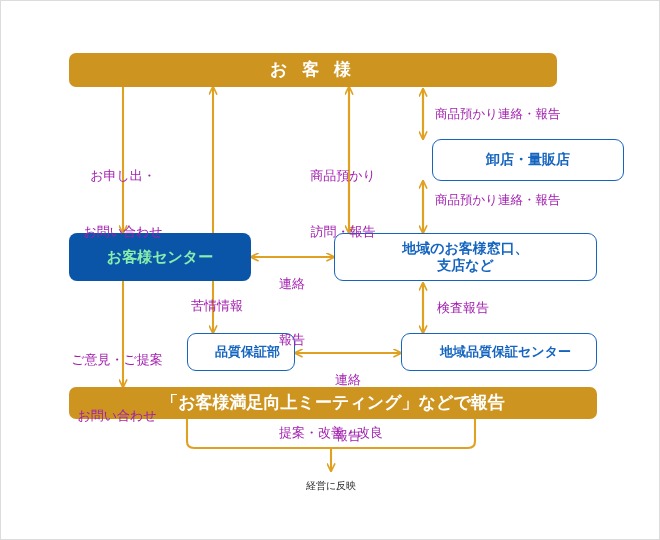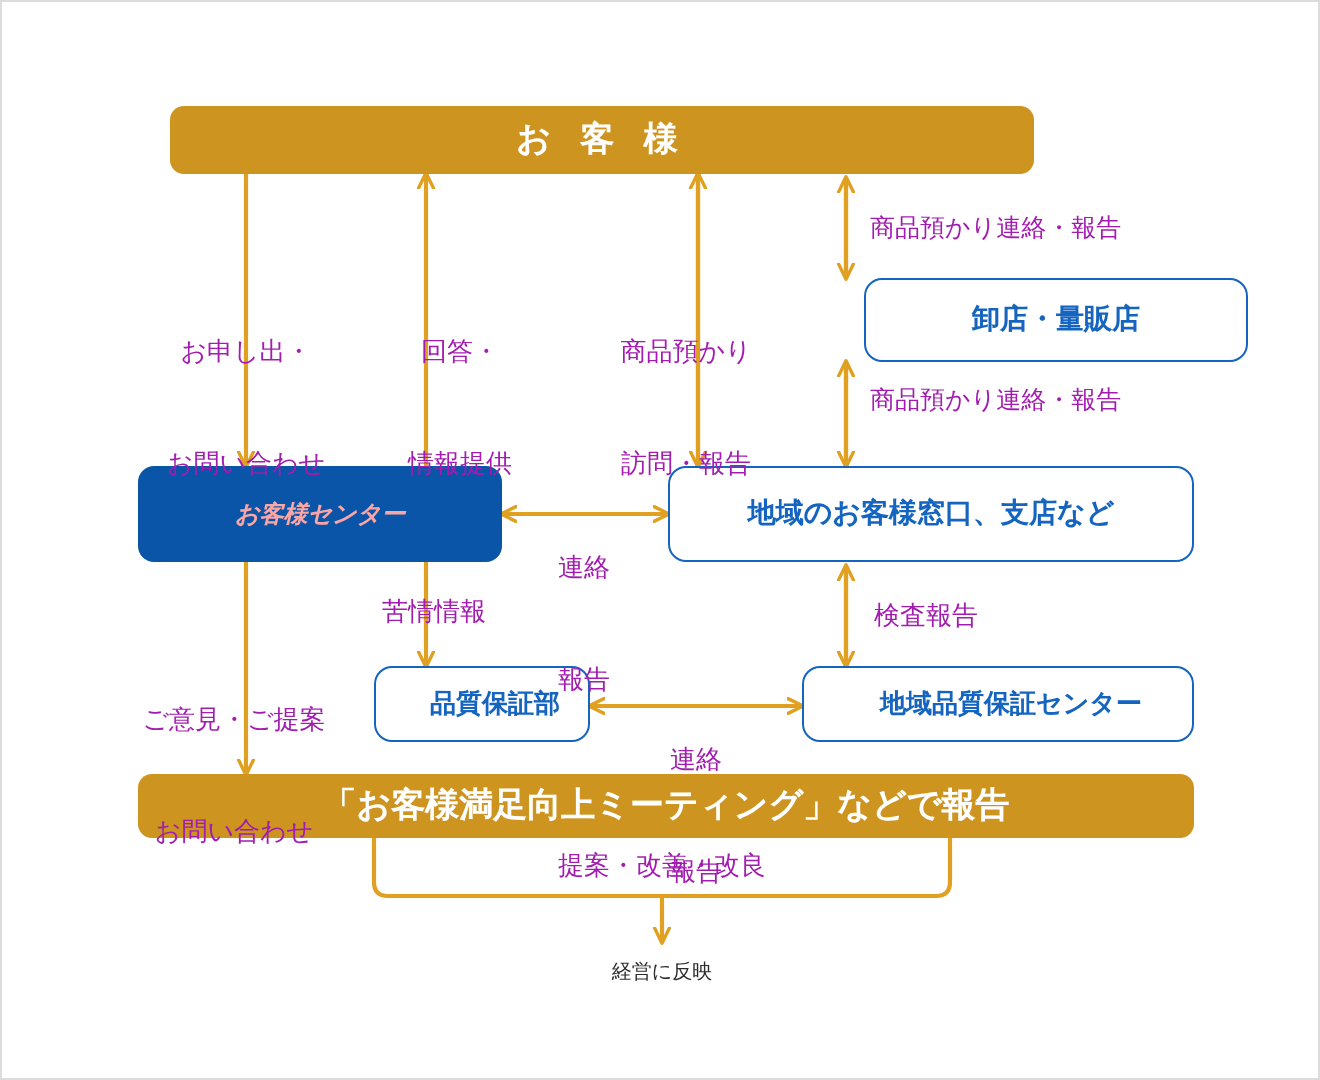--- a/index.html
+++ b/index.html
@@ -42,25 +42,24 @@
     border-radius: 7px;
     font-size: 17px;
     font-weight: 700;
   }
   .bar-gold.spaced {
     letter-spacing: 5px;
   }
   
   .box-blue-solid {
     background: #0b55a8;
-    color: #fca5a5;
+    color: #86efac;
     border-radius: 8px;
-    font-size: 12px;
+    font-size: 15px;
     font-weight: 700;
-    font-style: italic;
   }
   
   .box-blue-outline {
     background: #ffffff;
     color: #1565c0;
     border: 1.6px solid #1565c0;
     border-radius: 9px;
     font-size: 14px;
     font-weight: 700;
   }
@@ -128,48 +127,44 @@
       <line x1="422" y1="282" x2="422" y2="332" marker-end="url(#arrowGold)"></line>
 
       <line x1="400" y1="352" x2="294" y2="352" marker-end="url(#arrowGold)"></line>
       <line x1="294" y1="352" x2="400" y2="352" marker-end="url(#arrowGold)"></line>
 
       <path d="M186,418 L186,440 Q186,447 193,447 L467,447 Q474,447 474,440 L474,418" stroke-linecap="round"></path>
       <line x1="330" y1="447" x2="330" y2="470" marker-end="url(#arrowGold)"></line>
     </g>
   </svg>
 
-  <div class="node bar-gold spaced" style="left:84px; top:52px; width:432px; height:34px;text-align:right;">お 客 様</div>
+  <div class="node bar-gold spaced" style="left:68px; top:52px; width:488px; height:34px;text-align:right;">お 客 様</div>
 
   <div class="node box-blue-outline" style="left:404px; top:138px; width:192px; height:42px;margin-left:27px;">卸店・量販店</div>
 
   <div class="node box-blue-solid" style="left:68px; top:232px; width:182px; height:48px;">お客様センター</div>
 
-  <div class="node box-blue-outline" style="left:333px; top:232px; width:263px; height:48px; flex-direction:row;">
+  <div class="node box-blue-outline" style="left:333px; top:232px; width:263px; height:48px; flex-direction:column;">
     <span>地域のお客様窓口、</span>
     <span>支店など</span>
   </div>
 
   <div class="node box-blue-outline small" style="left:186px; top:332px; width:108px; height:38px;">品質保証部</div>
 
   <div class="node box-blue-outline small" style="left:400px; top:332px; width:196px; height:38px;">地域品質保証センター</div>
 
   <div class="node bar-gold" style="left:68px; top:386px; width:528px; height:32px;">「お客様満足向上ミーティング」などで報告</div>
 
   <div class="plain-text" style="left:250px; top:478px; width:160px;">経営に反映</div>
 
   <div class="lbl" style="left:62px; top:128px; width:120px;">
     <div>お申し出・</div>
     <div>お問い合わせ</div>
   </div>
 
-  <div class="lbl" style="left:186px; top:128px; width:86px;">
-    <div>回答・</div>
-    <div>情報提供</div>
-  </div>
 
   <div class="lbl" style="left:290px; top:128px; width:104px;">
     <div>商品預かり</div>
     <div>訪問・報告</div>
   </div>
 
   <div class="lbl left small" style="left:434px; top:104px; width:180px;">商品預かり連絡・報告</div>
 
   <div class="lbl left small" style="left:434px; top:190px; width:180px;">商品預かり連絡・報告</div>
 

